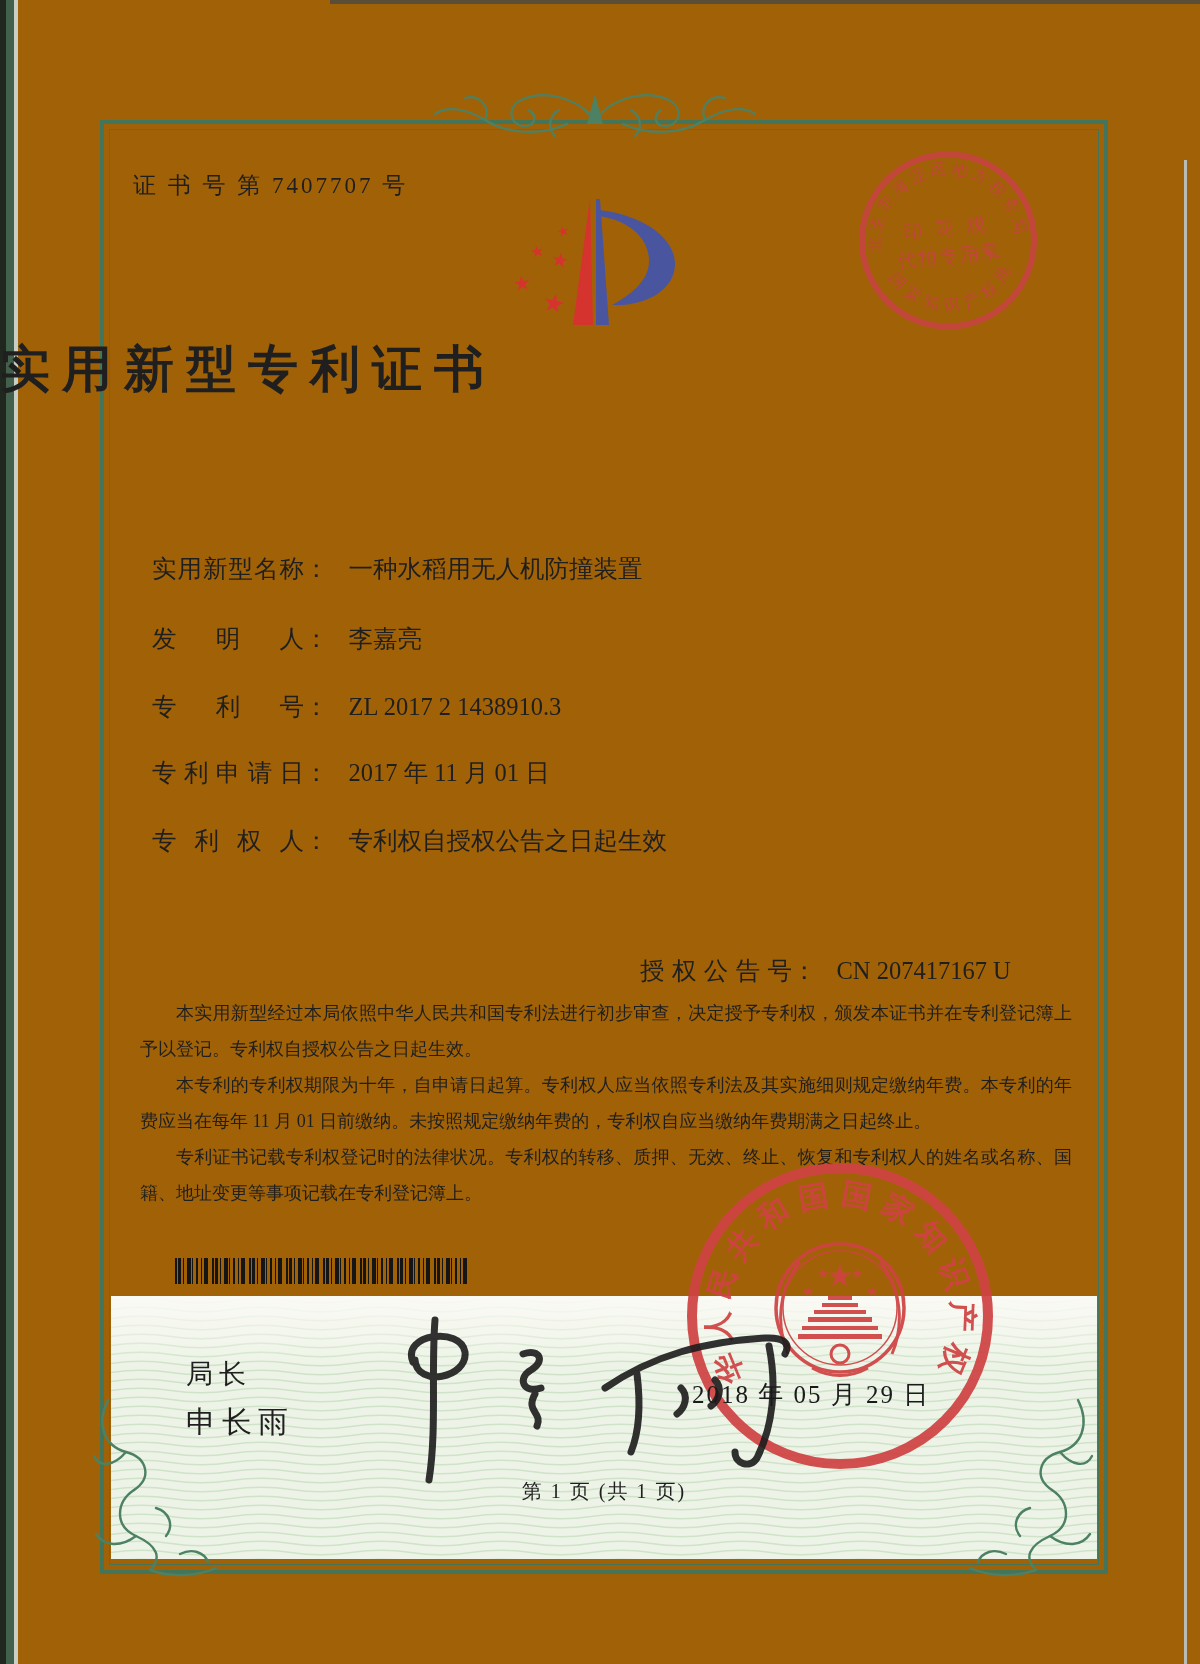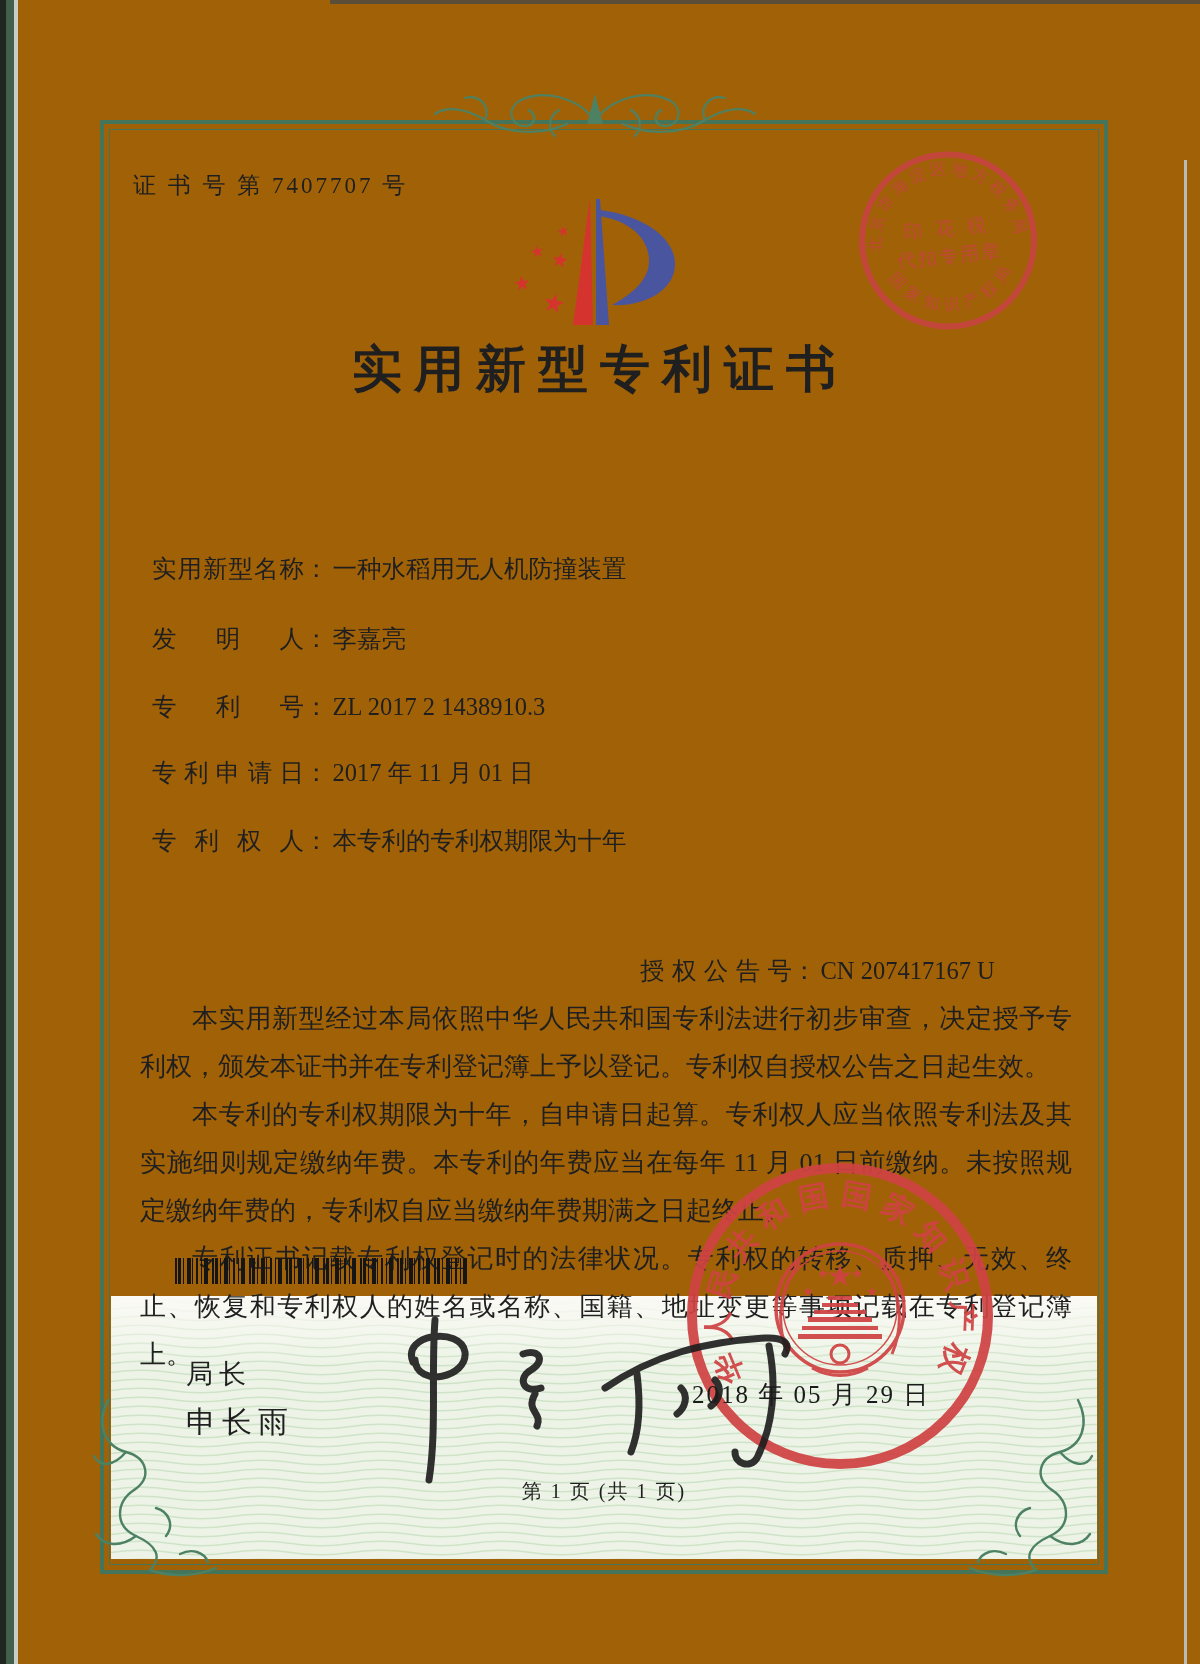--- a/index.html
+++ b/index.html
@@ -14,26 +14,26 @@
   
   .frame-outer{position:absolute;left:100px;top:120px;width:1000px;height:1446px;border:4px solid #44755a;}
   .frame-inner{position:absolute;inset:5px;border:1px solid #44755a;}
   
   .guilloche{position:absolute;left:111px;top:1296px;width:986px;height:263px;z-index:1;}
   .guilloche-fade{position:absolute;left:0;top:0;width:100%;height:70px;
         background:linear-gradient(#fbfaf5,rgba(251,250,245,0));}
   .cert-number{position:absolute;left:133px;top:170px;font-size:23px;letter-spacing:3px;z-index:2;}
   .logo{position:absolute;left:462px;top:166px;z-index:2;}
   .tax-stamp{position:absolute;left:838px;top:128px;transform:rotate(-6deg);z-index:3;}
-  .title{position:absolute;left:0;top:336px;width:100%;text-align:center;font-size:50px;
+  .title{position:absolute;left:0;top:336px;width:100%;font-size:50px;
         font-weight:600;letter-spacing:12px;z-index:2;}
   .frow{position:absolute;left:152px;font-size:24.5px;white-space:nowrap;z-index:2;}
   .flabel{display:inline-block;width:152px;text-align:justify;text-align-last:justify;vertical-align:top;}
-  .fvalue{margin-left:4px;}
-  .paras{position:absolute;left:140px;top:995px;width:932px;font-size:26px;line-height:48px;
+  .fvalue{margin-left:20px;}
+  .paras{position:absolute;left:140px;top:995px;width:932px;font-size:18px;line-height:36px;
         text-align:justify;z-index:2;}
   .paras p{margin:0;text-indent:2em;}
   .barcode{position:absolute;left:175px;top:1258px;width:296px;height:26px;z-index:2;
       background:repeating-linear-gradient(90deg,
         #151515 0 2px,rgba(0,0,0,0) 2px 3px,
         #151515 3px 6px,rgba(0,0,0,0) 6px 8px,
         #151515 8px 9px,rgba(0,0,0,0) 9px 12px,
         #151515 12px 16px,rgba(0,0,0,0) 16px 17px,
         #151515 17px 18px,rgba(0,0,0,0) 18px 21px,
         #151515 21px 23px,rgba(0,0,0,0) 23px 26px,
@@ -148,21 +148,21 @@
   <div class="frow" style="top:622px">
     <span class="flabel">发明人</span><span>：</span><span class="fvalue">李嘉亮</span>
   </div>
   <div class="frow" style="top:690px">
     <span class="flabel">专利号</span><span>：</span><span class="fvalue">ZL 2017 2 1438910.3</span>
   </div>
   <div class="frow" style="top:756px">
     <span class="flabel">专利申请日</span><span>：</span><span class="fvalue">2017 年 11 月 01 日</span>
   </div>
   <div class="frow" style="top:824px">
-    <span class="flabel">专利权人</span><span>：</span><span class="fvalue">本专利的专利权期限为十年</span>
+    <span class="flabel">专利权人</span><span>：</span><span class="fvalue">专利权自授权公告之日起生效</span>
   </div>
   <div class="frow" style="top:954px;left:640px">
     <span class="flabel">授权公告号</span><span>：</span><span class="fvalue">CN 207417167 U</span>
   </div>
 
   <div class="paras">
     <p>本实用新型经过本局依照中华人民共和国专利法进行初步审查，决定授予专利权，颁发本证书并在专利登记簿上予以登记。专利权自授权公告之日起生效。</p>
     <p>本专利的专利权期限为十年，自申请日起算。专利权人应当依照专利法及其实施细则规定缴纳年费。本专利的年费应当在每年 11 月 01 日前缴纳。未按照规定缴纳年费的，专利权自应当缴纳年费期满之日起终止。</p>
     <p>专利证书记载专利权登记时的法律状况。专利权的转移、质押、无效、终止、恢复和专利权人的姓名或名称、国籍、地址变更等事项记载在专利登记簿上。</p>
   </div>

